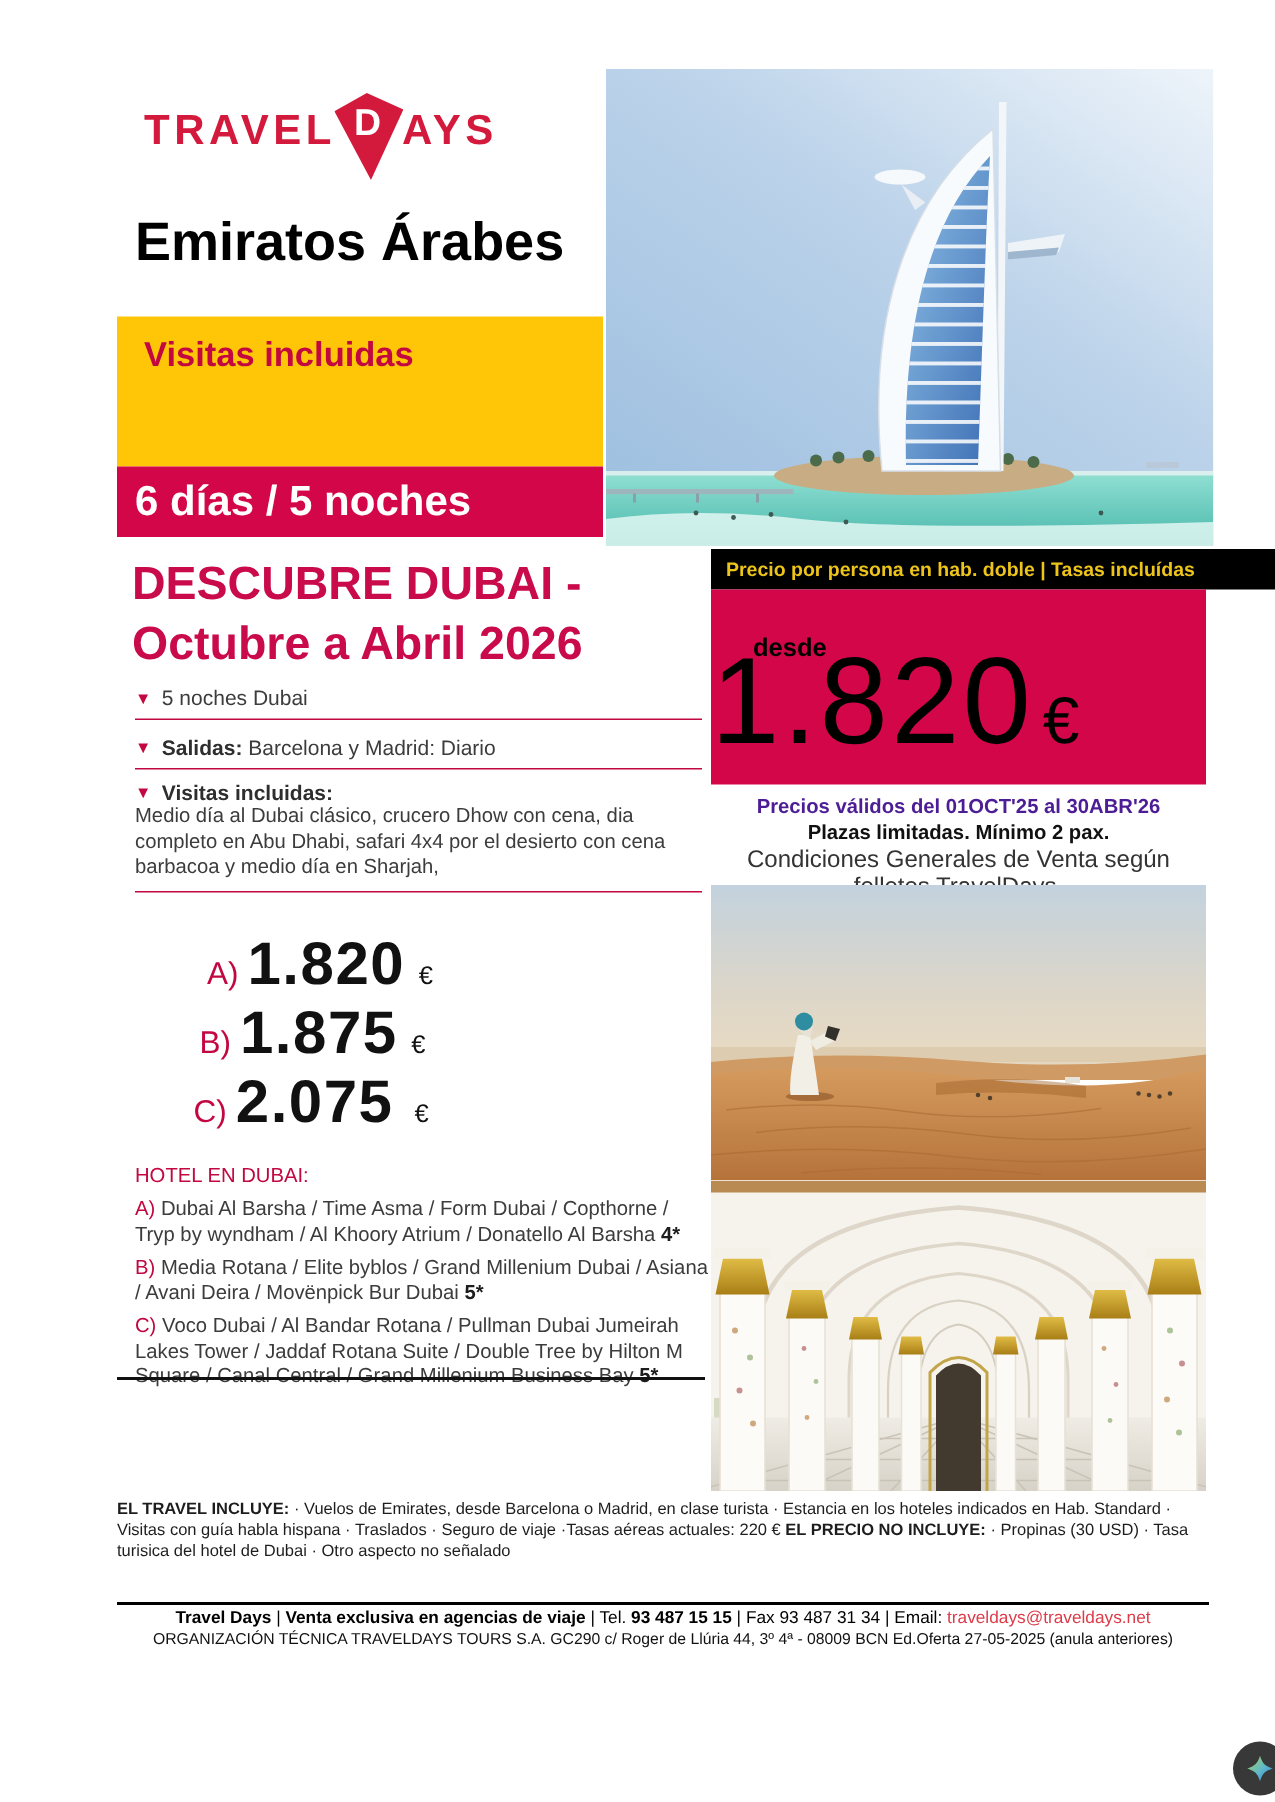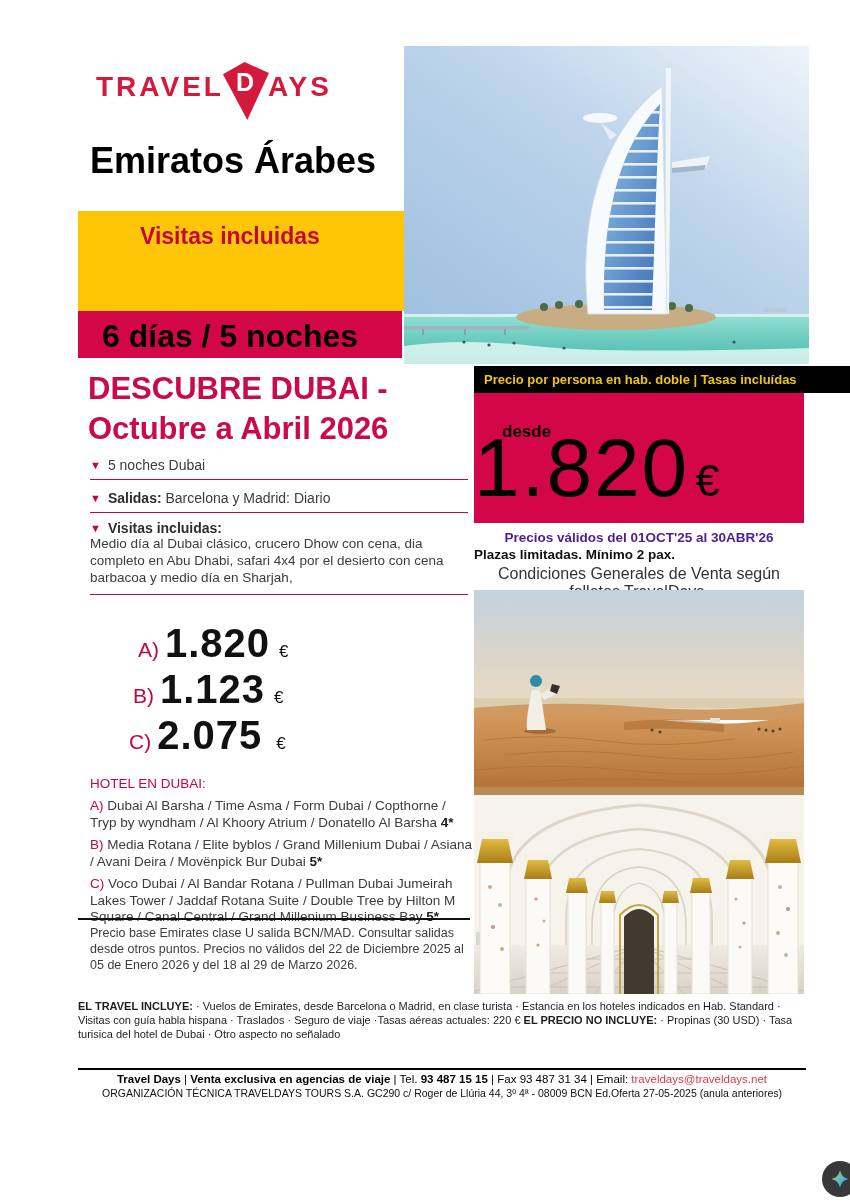--- a/index.html
+++ b/index.html
@@ -7,24 +7,24 @@
         font-family:"Liberation Sans",sans-serif;color:#1a1a1a;margin-left:12px;}
   
   .logo{position:absolute;left:84px;top:56px;display:flex;align-items:center;height:62px;}
   .logo-word{font-weight:bold;font-size:28px;letter-spacing:3px;color:#d31a3c;}
   .logo-d{position:relative;width:46px;height:58px;margin:0 -1px;top:4px;}
   .logo-d-shape{position:absolute;inset:0;background:#d31a3c;
         clip-path:polygon(0% 21%,47% 0%,100% 19%,53% 100%);}
   .logo-d-letter{position:absolute;left:13px;top:6px;color:#fff;font-weight:bold;font-size:25px;font-style:normal;}
   
   .title-emiratos{position:absolute;left:78px;top:140px;font-size:36px;font-weight:bold;color:#000;}
-  .yellow-box{position:absolute;left:66px;top:211px;width:324px;height:100px;background:#ffc607;padding-left:44px;}
+  .yellow-box{position:absolute;left:66px;top:211px;width:324px;height:100px;background:#ffc607;}
   .yellow-box .txt{padding:12px 0 0 18px;font-size:23px;font-weight:bold;color:#c20741;}
   .red-bar{position:absolute;left:66px;top:311px;width:324px;height:47px;background:#d4064a;}
-  .red-bar .txt{padding:7px 0 0 24px;font-size:32px;font-weight:bold;color:#000000;}
+  .red-bar .txt{padding:7px 0 0 12px;font-size:28px;font-weight:bold;color:#ffffff;}
   
   .main-title{position:absolute;left:76px;top:369px;font-size:31px;line-height:40px;
         font-weight:bold;color:#c90a4b;}
   .bullet{position:absolute;left:78px;width:378px;font-size:14px;color:#3c3c3c;}
   .tri{color:#c20741;font-size:11px;margin-right:7px;vertical-align:1px;}
   .bullet b{color:#2e2e2e;}
   .divider-red{position:absolute;left:78px;width:378px;border-top:1px solid #c20741;}
   .visits-par{position:absolute;left:78px;top:535px;width:382px;font-size:13.5px;
         line-height:17px;color:#3c3c3c;}
   .price-row{position:absolute;display:flex;align-items:baseline;}
@@ -44,21 +44,21 @@
   .photo svg{display:block;}
   .black-bar{position:absolute;left:462px;top:366px;width:376px;height:27px;background:#000;}
   .black-bar .txt{padding:6px 0 0 10px;font-size:13px;font-weight:bold;color:#edc41a;}
   .price-box{position:absolute;left:462px;top:393px;width:330px;height:130px;background:#d4064a;}
   .price-box .desde{position:absolute;left:28px;top:29px;font-size:17px;font-weight:bold;color:#000;}
   .price-box .big{position:absolute;left:0;top:28px;width:260px;text-align:left;
         font-size:82px;font-weight:normal;color:#000;letter-spacing:2px;white-space:nowrap;}
   .price-box .big .eur{font-size:44px;letter-spacing:0;margin-left:6px;}
   .validity{position:absolute;left:462px;top:530px;width:330px;text-align:center;
         font-size:13.5px;font-weight:bold;color:#4c1d95;}
-  .limit{position:absolute;left:462px;top:547px;width:330px;text-align:left;
+  .limit{position:absolute;left:462px;top:547px;width:330px;text-align:center;
         font-size:13.5px;font-weight:bold;color:#111;}
   .conditions{position:absolute;left:462px;top:565px;width:330px;text-align:center;
         font-size:16px;color:#333;}
   
   .includes{position:absolute;left:66px;top:999px;width:730px;font-size:11px;
         line-height:14px;color:#1d1d1d;}
   .footer-rule{position:absolute;left:66px;top:1068px;width:728px;border-top:2px solid #000;}
   .footer-l1{position:absolute;left:50px;top:1073px;width:760px;text-align:center;
         font-size:11.5px;color:#000;}
   .footer-l1 .email{color:#dd3b49;text-decoration:none;}
@@ -165,21 +165,21 @@
   <div class="visits-par">Medio día al Dubai clásico, crucero Dhow con cena, dia completo en Abu Dhabi, safari 4x4 por el desierto con cena barbacoa y medio día en Sharjah,</div>
   <div class="divider-red" style="top:594px;"></div>
 
   <div class="price-row" style="left:126px;top:621px;">
     <span class="opt">A)</span>
     <span class="val">1.820</span>
     <span class="eur">€</span>
   </div>
   <div class="price-row" style="left:121px;top:667px;">
     <span class="opt">B)</span>
-    <span class="val">1.123</span>
+    <span class="val">1.875</span>
     <span class="eur">€</span>
   </div>
   <div class="price-row" style="left:117px;top:713px;">
     <span class="opt">C)</span>
     <span class="val">2.075</span>
     <span class="eur" style="margin-left:14px;">€</span>
   </div>
 
   <div class="hotels">
     <h3>HOTEL EN DUBAI:</h3>
@@ -188,21 +188,20 @@
     </div>
     <div class="hotel-opt">
       <span class="opt">B)</span><span> Media Rotana / Elite byblos / Grand Millenium Dubai / Asiana / Avani Deira / Movënpick Bur Dubai </span><b>5*</b>
     </div>
     <div class="hotel-opt">
       <span class="opt">C)</span><span> Voco Dubai / Al Bandar Rotana / Pullman Dubai Jumeirah Lakes Tower / Jaddaf Rotana Suite / Double Tree by Hilton M Square / Canal Central / Grand Millenium Business Bay </span><b>5*</b>
     </div>
   </div>
 
   <div class="divider-black"></div>
-  <div class="base-note">Precio base Emirates clase U salida BCN/MAD. Consultar salidas desde otros puntos. Precios no válidos del 22 de Diciembre 2025 al 05 de Enero 2026 y del 18 al 29 de Marzo 2026.</div>
 
   <div class="black-bar">
     <div class="txt">Precio por persona en hab. doble | Tasas incluídas</div>
   </div>
   <div class="price-box">
     <div class="desde">desde</div>
     <div class="big"><span>1.820</span><span class="eur">€</span></div>
   </div>
   <div class="validity">Precios válidos del 01OCT'25 al 30ABR'26</div>
   <div class="limit">Plazas limitadas. Mínimo 2 pax.</div>

